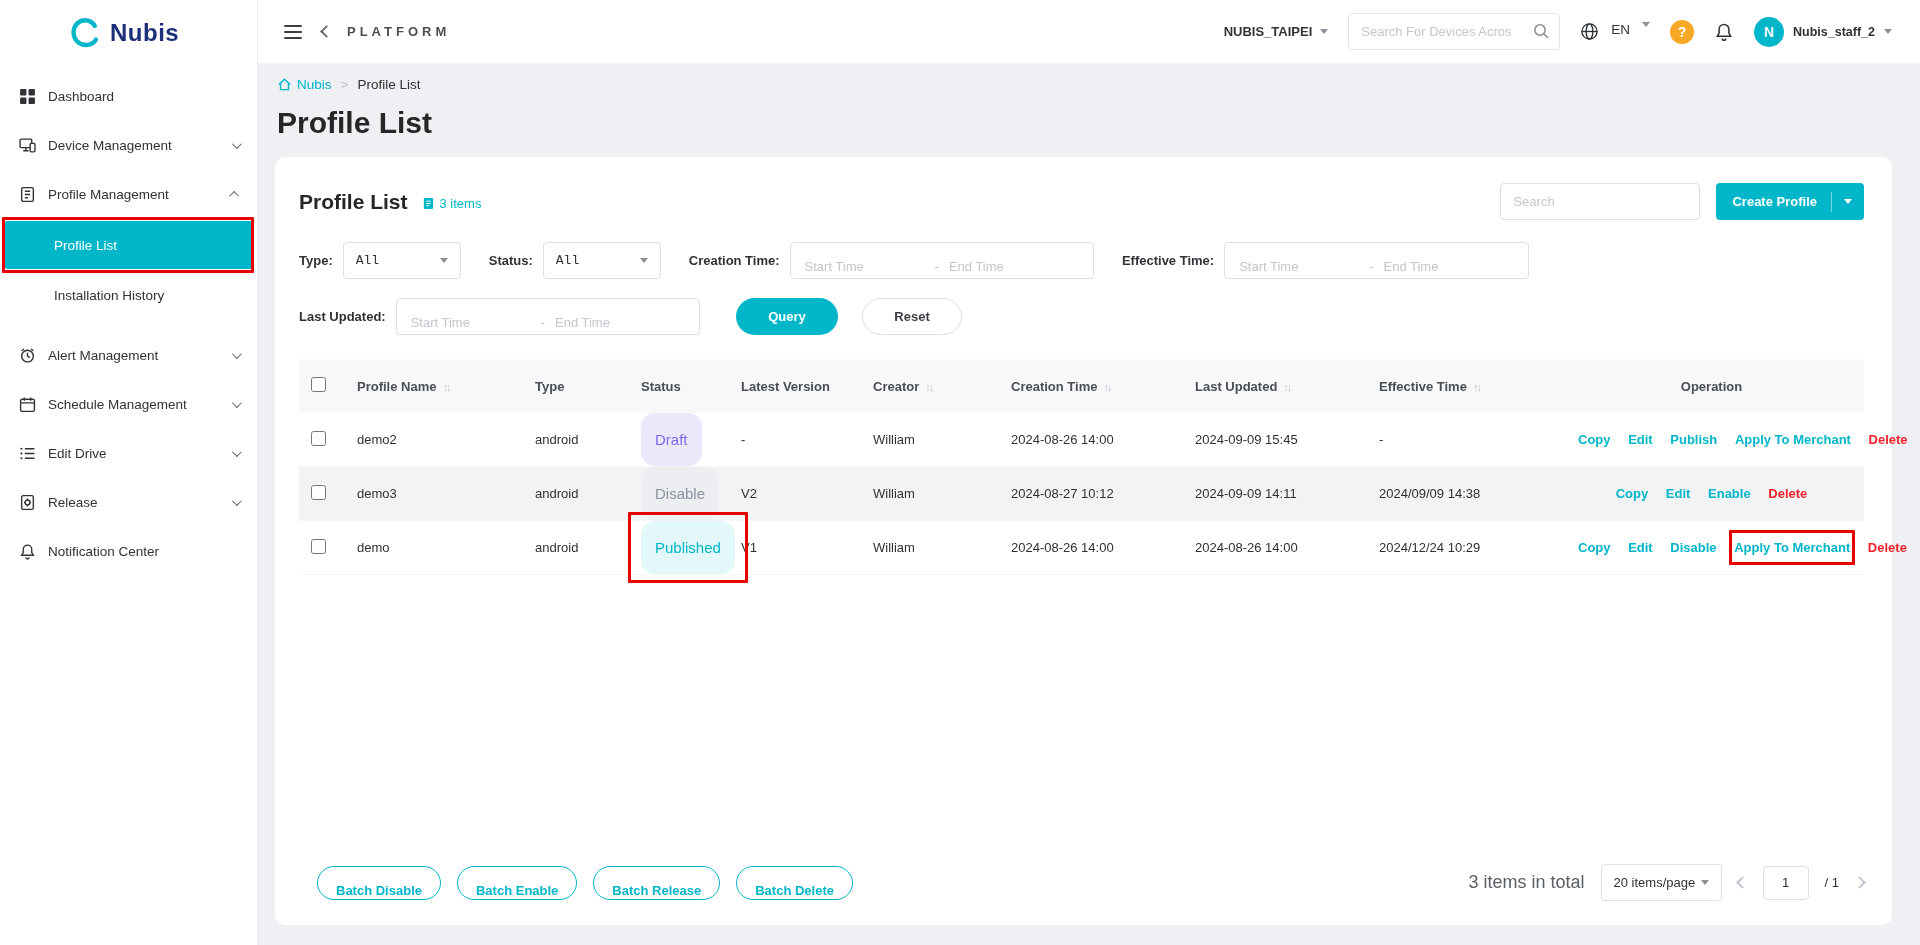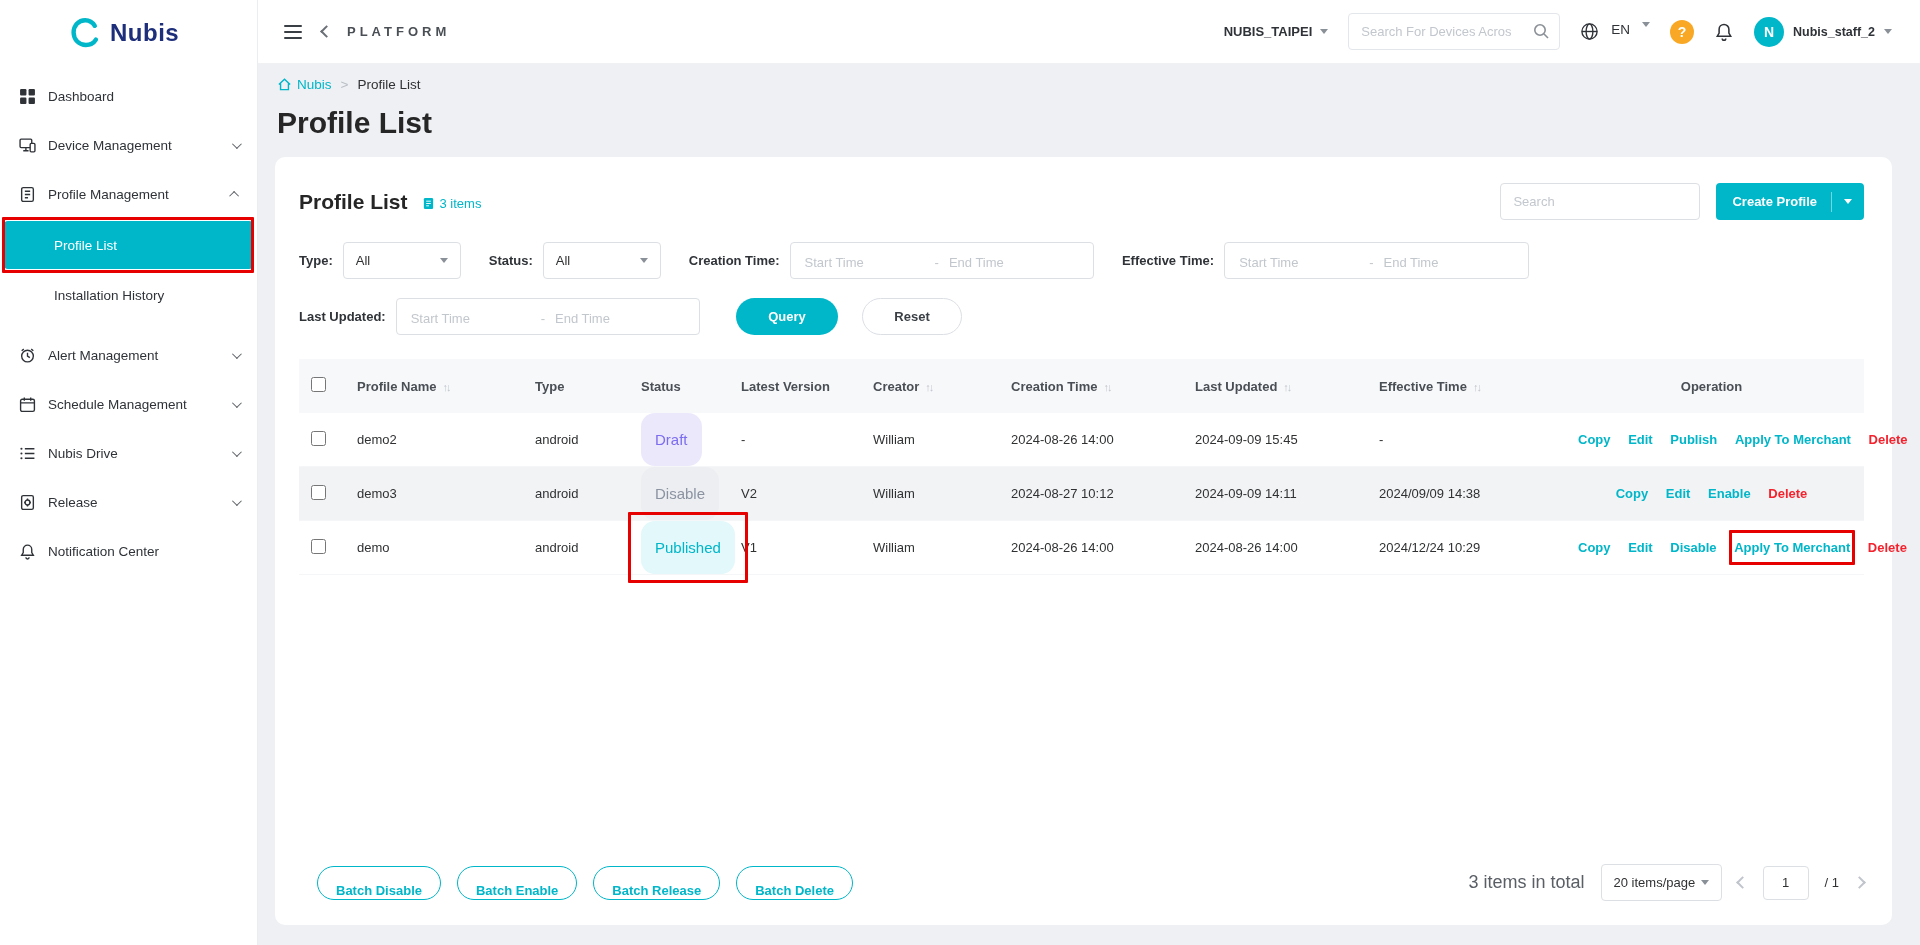--- a/index.html
+++ b/index.html
@@ -61,23 +61,23 @@
   .head-right { margin-left:auto; display:flex; align-items:center; gap:16px; }
   .panel-search { width:200px; height:37px; border:1px solid #dcdfe4; border-radius:4px; padding:0 12px; font-size:13px; font-family:inherit; outline:none; color:#303133; }
   .panel-search::placeholder { color:#c2c7cd; }
   .create-btn { height:37px; background:#00b6c9; color:#fff; border:none; border-radius:4px; font-size:13px; font-weight:700; display:flex; align-items:center; cursor:pointer; padding:0; font-family:inherit; }
   .create-btn .lbl { padding:0 14px 0 16px; }
   .create-btn .split { width:1px; height:20px; background:rgba(255,255,255,.45); }
   .create-btn .caret { border-top-color:#fff; margin:0 12px; }
 
   .filters { display:flex; align-items:center; margin-top:22px; gap:10px; flex-wrap:nowrap; }
   .f-label { font-size:13px; color:#2f3338; font-weight:600; white-space:nowrap; }
-  .select { width:118px; height:37px; border:1px solid #dcdfe4; border-radius:4px; display:flex; align-items:center; padding:0 12px; cursor:pointer; background:#fff; margin-right:18px; }
+  .select { width:118px; height:37px; border:1px solid #dcdfe4; border-radius:4px; display:flex; align-items:center; padding:0 12px; cursor:pointer; background:#fff; margin-right:18px;font-family:Liberation Mono, monospace; }
   .select .val { flex:1; font-size:13px; color:#303133; }
-  .range { height:37px; border:1px solid #dcdfe4; border-radius:4px; display:flex; align-items:flex-start; background:#fff; padding:12px 14px; gap:10px; margin-right:18px; cursor:text; }
+  .range { height:37px; border:1px solid #dcdfe4; border-radius:4px; display:flex; align-items:flex-end; background:#fff; padding:4px 14px; gap:10px; margin-right:18px; cursor:text; }
   .range .ph { color:#c2c7cd; font-size:13px; }
   .range .ph.start { width:120px; }
   .range .ph.end { width:130px; }
   .range .sep { color:#c2c7cd; }
   .filters.second { margin-top:19px; }
   .query-btn { width:102px; height:37px; background:#00b6c9; border:none; border-radius:19px; color:#fff; font-size:13px; font-weight:700; cursor:pointer; margin-left:8px; font-family:inherit; }
   .reset-btn { width:100px; height:37px; background:#fff; border:1px solid #dcdfe4; border-radius:19px; color:#3a3f45; font-size:13px; font-weight:700; cursor:pointer; margin-left:14px; font-family:inherit; }
 
   
   table { width:100%; border-collapse:collapse; margin-top:24px; table-layout:fixed; }
@@ -214,21 +214,21 @@
 
       <div class="nav-item">
         <span class="nav-icon">
           <svg viewBox="0 0 16 16" fill="none" stroke="#2f3338" stroke-width="1.4">
               <path d="M5.5 3.5 h9 M5.5 8 h9 M5.5 12.5 h9"></path>
               <circle cx="2.3" cy="3.5" r="1" fill="#2f3338" stroke="none"></circle>
               <circle cx="2.3" cy="8" r="1" fill="#2f3338" stroke="none"></circle>
               <circle cx="2.3" cy="12.5" r="1" fill="#2f3338" stroke="none"></circle>
             </svg>
         </span>
-        <span class="nav-label">Nubis Drive</span>
+        <span class="nav-label">Edit Drive</span>
         <span class="chev down"></span>
       </div>
 
       <div class="nav-item">
         <span class="nav-icon">
           <svg viewBox="0 0 16 16" fill="none" stroke="#2f3338" stroke-width="1.3">
               <rect x="2.5" y="1.5" width="11" height="13" rx="1.5"></rect>
               <circle cx="8" cy="8" r="2.3"></circle>
               <path d="M8 4.3 v1.4 M8 10.3 v1.4 M4.8 8 h1.4 M9.8 8 h1.4"></path>
             </svg>

